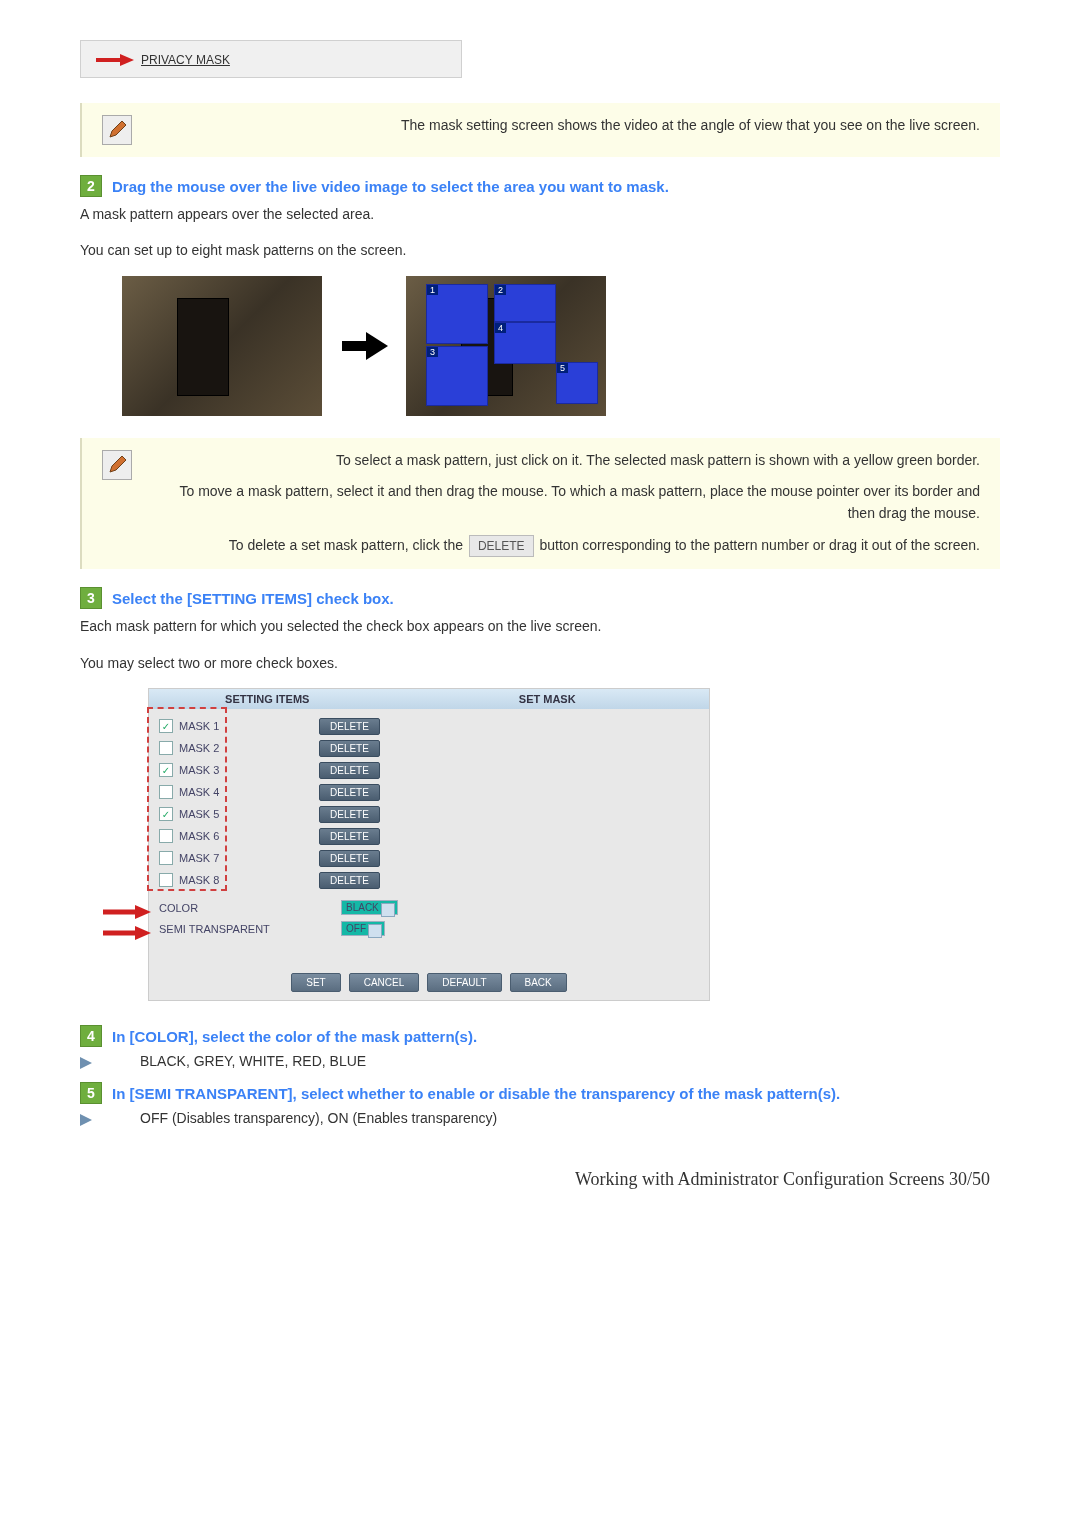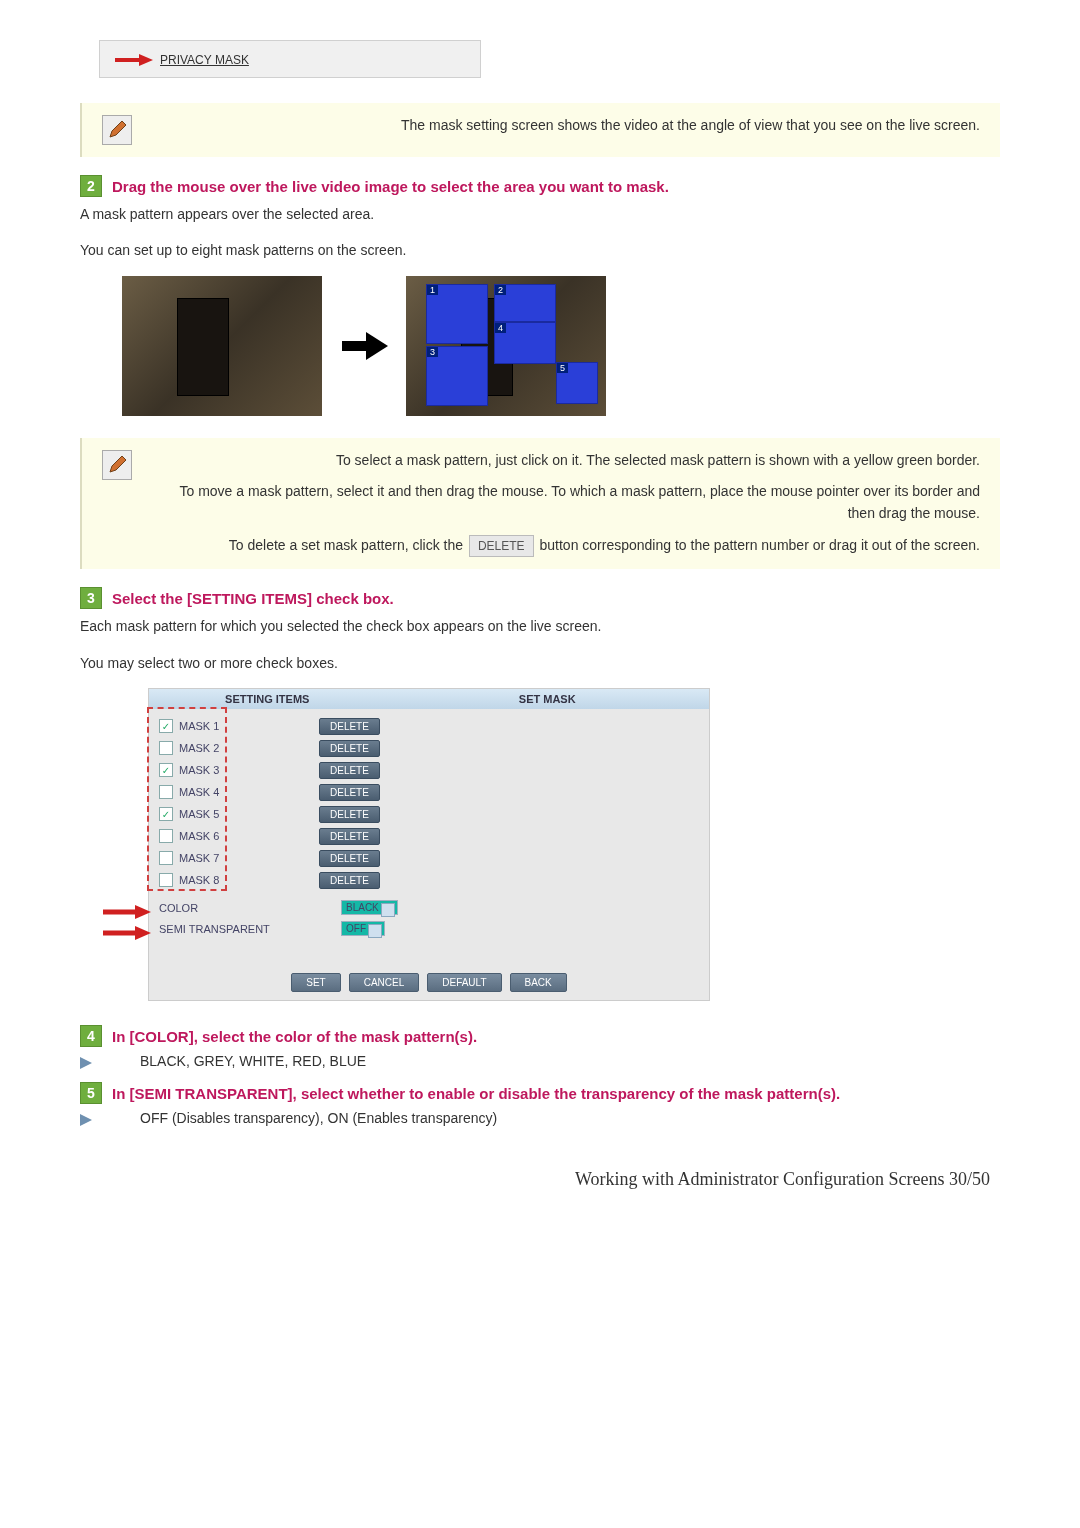--- a/index.html
+++ b/index.html
@@ -14,21 +14,20 @@
   .page {
     padding: 40px 80px 30px 80px;
   }
   .menu-box {
     background: #f0f0f0;
     border: 1px solid #d0d0d0;
     padding: 10px 20px 10px 60px;
     width: 300px;
     margin-bottom: 25px;
     position: relative;
-    margin-left: 19px;
   }
   .red-arrow-right {
     position: absolute;
     left: 15px;
     top: 12px;
   }
   .red-arrow-right svg { display:block; }
   .menu-link {
     text-decoration: underline;
     color: #333;
@@ -68,21 +67,21 @@
     width: 20px;
     height: 20px;
     line-height: 20px;
     text-align: center;
     font-size: 14px;
     margin-right: 10px;
     flex: 0 0 20px;
     border: 1px solid #5a9030;
   }
   .step-title {
-    color: #be185d;
+    color: #3b82f6;
     font-weight: bold;
     font-size: 15px;
     line-height: 1.4;
     padding-top: 1px;
   }
   .body-text {
     margin: 2px 0 14px 0;
     line-height: 1.6;
   }
   .images-row {

